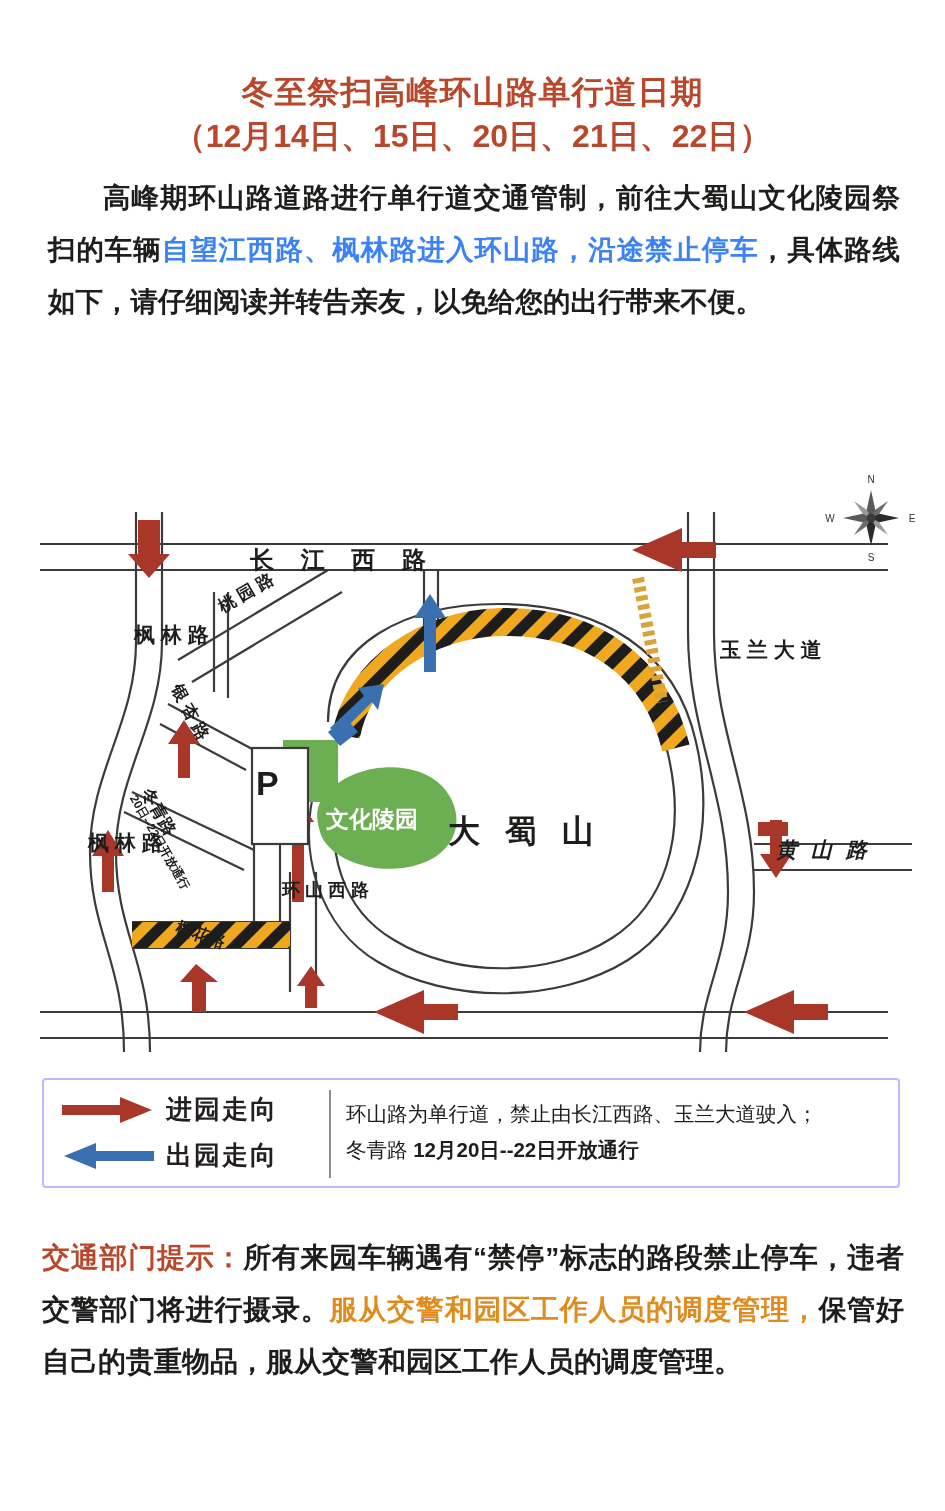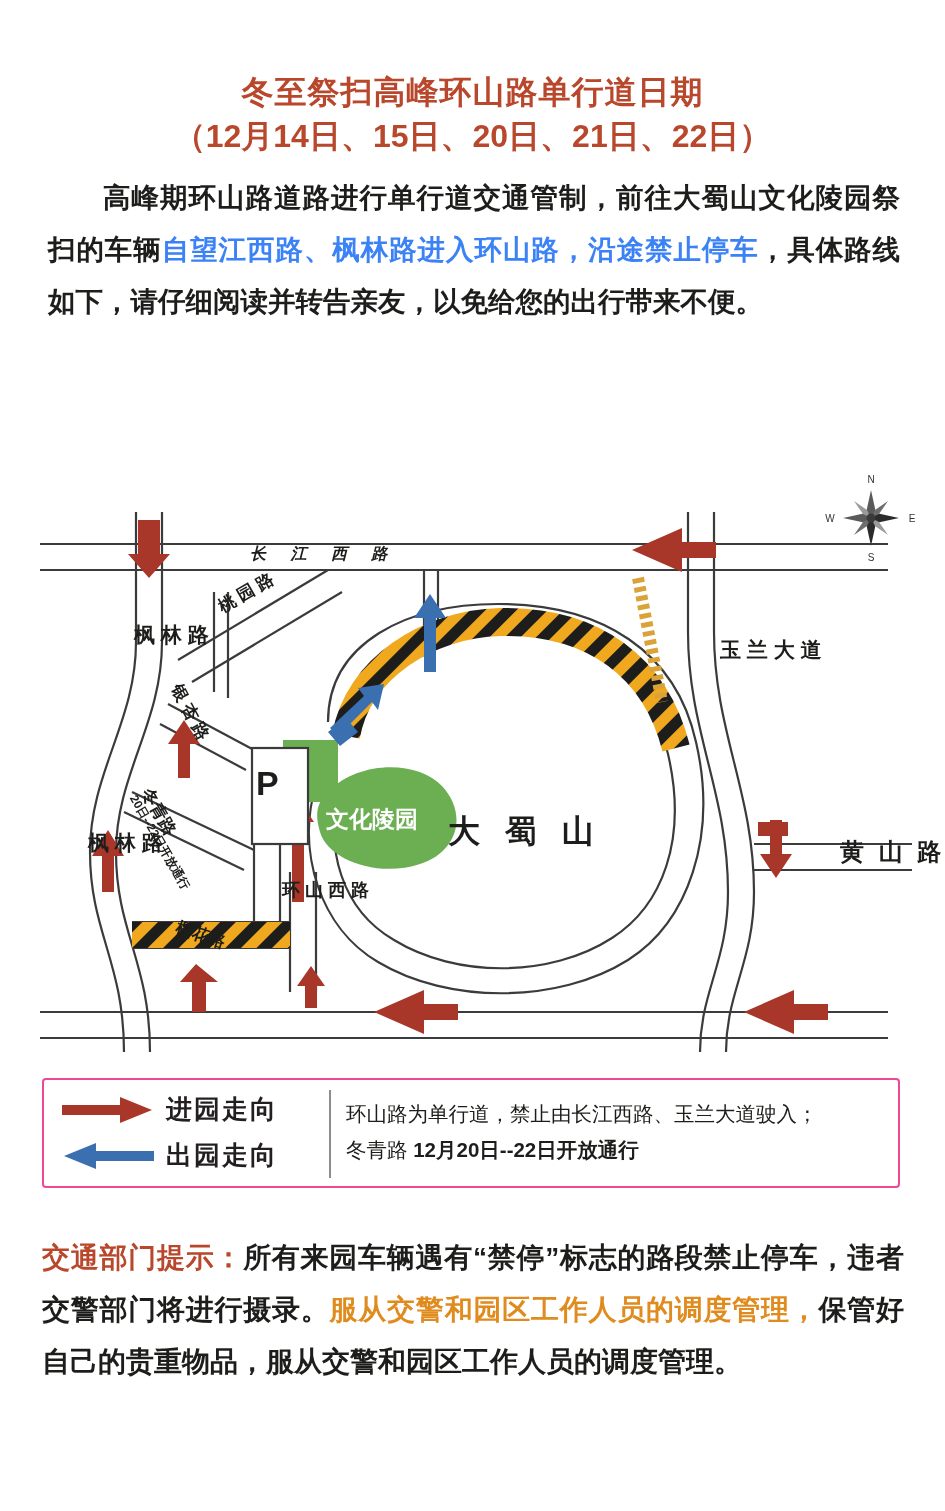--- a/index.html
+++ b/index.html
@@ -85,21 +85,21 @@
     pointer-events: none;
   }
 
   
   .legend {
     position: absolute;
     top: 1078px;
     left: 42px;
     width: 858px;
     height: 110px;
-    border: 2px solid #ec4899;
+    border: 2px solid #c4b5fd;
     border-radius: 4px;
     background: #fff;
     box-sizing: border-box;
   }
   .legend .row {
     position: absolute;
     left: 18px;
     display: flex;
     align-items: center;
   }
@@ -286,42 +286,42 @@
         <path d="M396,180 L408,180 L408,126 L418,126 L402,102 L386,126 L396,126 Z"></path>
         <path d="M302,236 L336,204 L330,196 L356,192 L350,218 L344,210 L310,244 Z"></path>
         <path d="M300,240 L318,226 L330,240 L312,254 Z"></path>
       </g>
 
       <g>
         <rect x="224" y="256" width="56" height="96" fill="#ffffff" stroke="#3b3b3b" stroke-width="2.2"></rect>
       </g>
     </svg>
 
-    <div class="map-label" style="left:222px; top:52px; font-size:16px; letter-spacing:10px;font-style:italic;">长 江 西 路</div>
+    <div class="map-label" style="left:222px; top:52px; font-size:24px; letter-spacing:10px;">长 江 西 路</div>
 
 
     <div class="map-label" style="left:106px; top:128px; font-size:21px; width:22px; line-height:30px;">枫 林 路</div>
 
     <div class="map-label" style="left:60px; top:336px; font-size:21px; width:22px; line-height:30px;">枫 林 路</div>
 
     <div class="map-label" style="left:186px; top:106px; font-size:17px; transform:rotate(-30deg); transform-origin:left top;">桃 园 路</div>
 
     <div class="map-label" style="left:158px; top:188px; font-size:17px; transform:rotate(62deg); transform-origin:left top;">银 杏 路</div>
 
     <div class="map-label" style="left:128px; top:292px; font-size:17px; transform:rotate(60deg); transform-origin:left top;">冬青路</div>
 
     <div class="map-label" style="left:112px; top:300px; font-size:12px; transform:rotate(60deg); transform-origin:left top; font-weight:bold;">20日--22日开放通行</div>
 
     <div class="map-label" style="left:152px; top:424px; font-size:17px; transform:rotate(18deg); transform-origin:left top;">樱花路</div>
 
     <div class="map-label" style="left:254px; top:386px; font-size:18px; width:20px; line-height:24px;">环 山 西 路</div>
 
     <div class="map-label" style="left:684px; top:140px; font-size:21px; width:22px; line-height:36px;margin-left:8px;">玉 兰 大 道</div>
 
-    <div class="map-label" style="left:812px; top:344px; font-size:24px; letter-spacing:4px;">黄 山 路</div>
+    <div class="map-label" style="left:748px; top:344px; font-size:21px; letter-spacing:4px;font-style:italic;">黄 山 路</div>
 
     <div class="map-label" style="left:298px; top:312px; font-size:23px; color:#ffffff;">文化陵园</div>
 
     <div class="map-label" style="left:420px; top:318px; font-size:32px; letter-spacing:8px;">大 蜀 山</div>
 
     <div class="map-label" style="left:228px; top:272px; font-size:34px;">P</div>
   </div>
 
   <div class="legend">
     <div class="row r1">

